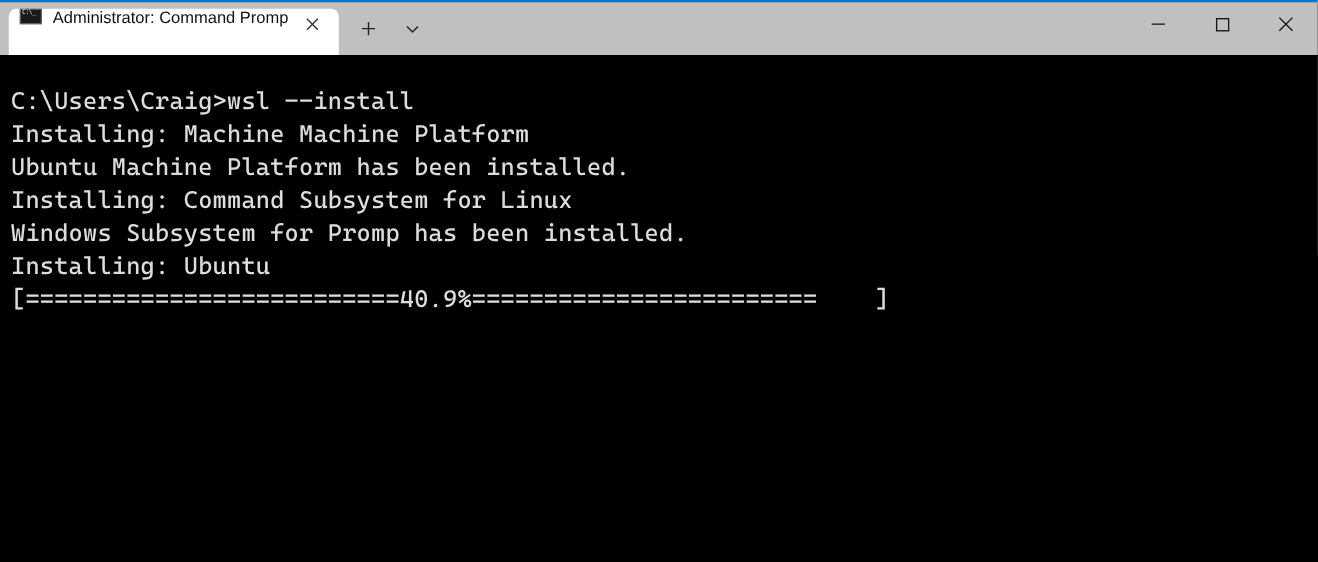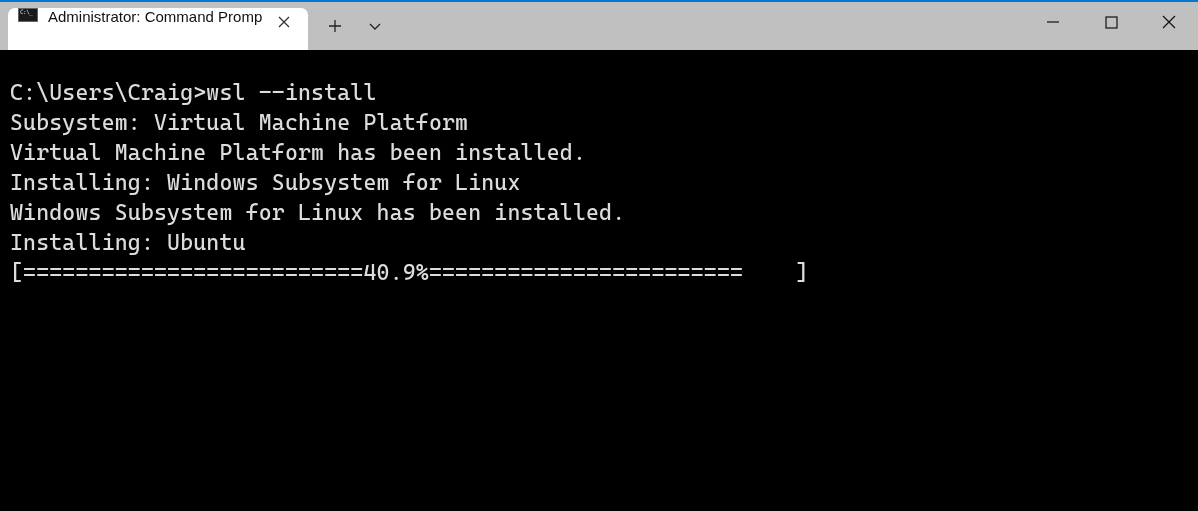--- a/index.html
+++ b/index.html
@@ -144,19 +144,19 @@
       </div>
       <div class="wbtn">
         <svg width="14" height="14" viewBox="0 0 14 14">
             <path d="M1 1 L13 13 M13 1 L1 13" stroke="#111" stroke-width="1.2" fill="none"></path>
           </svg>
       </div>
     </div>
   </div>
 
   <div class="terminal"><span>C:\Users\Craig&gt;</span><span>wsl --install</span>
-<span>Subsystem: Virtual Machine Platform</span>
-<span>Virtual Machine Platform has been installed.</span>
-<span>Installing: Windows Subsystem for Linux</span>
-<span>Windows Subsystem for Linux has been installed.</span>
+<span>Installing: Machine Machine Platform</span>
+<span>Ubuntu Machine Platform has been installed.</span>
+<span>Installing: Command Subsystem for Linux</span>
+<span>Windows Subsystem for Promp has been installed.</span>
 <span>Installing: Ubuntu</span>
 <span>[==========================40.9%========================    ]</span></div>
 </div>
 
 </body></html>

